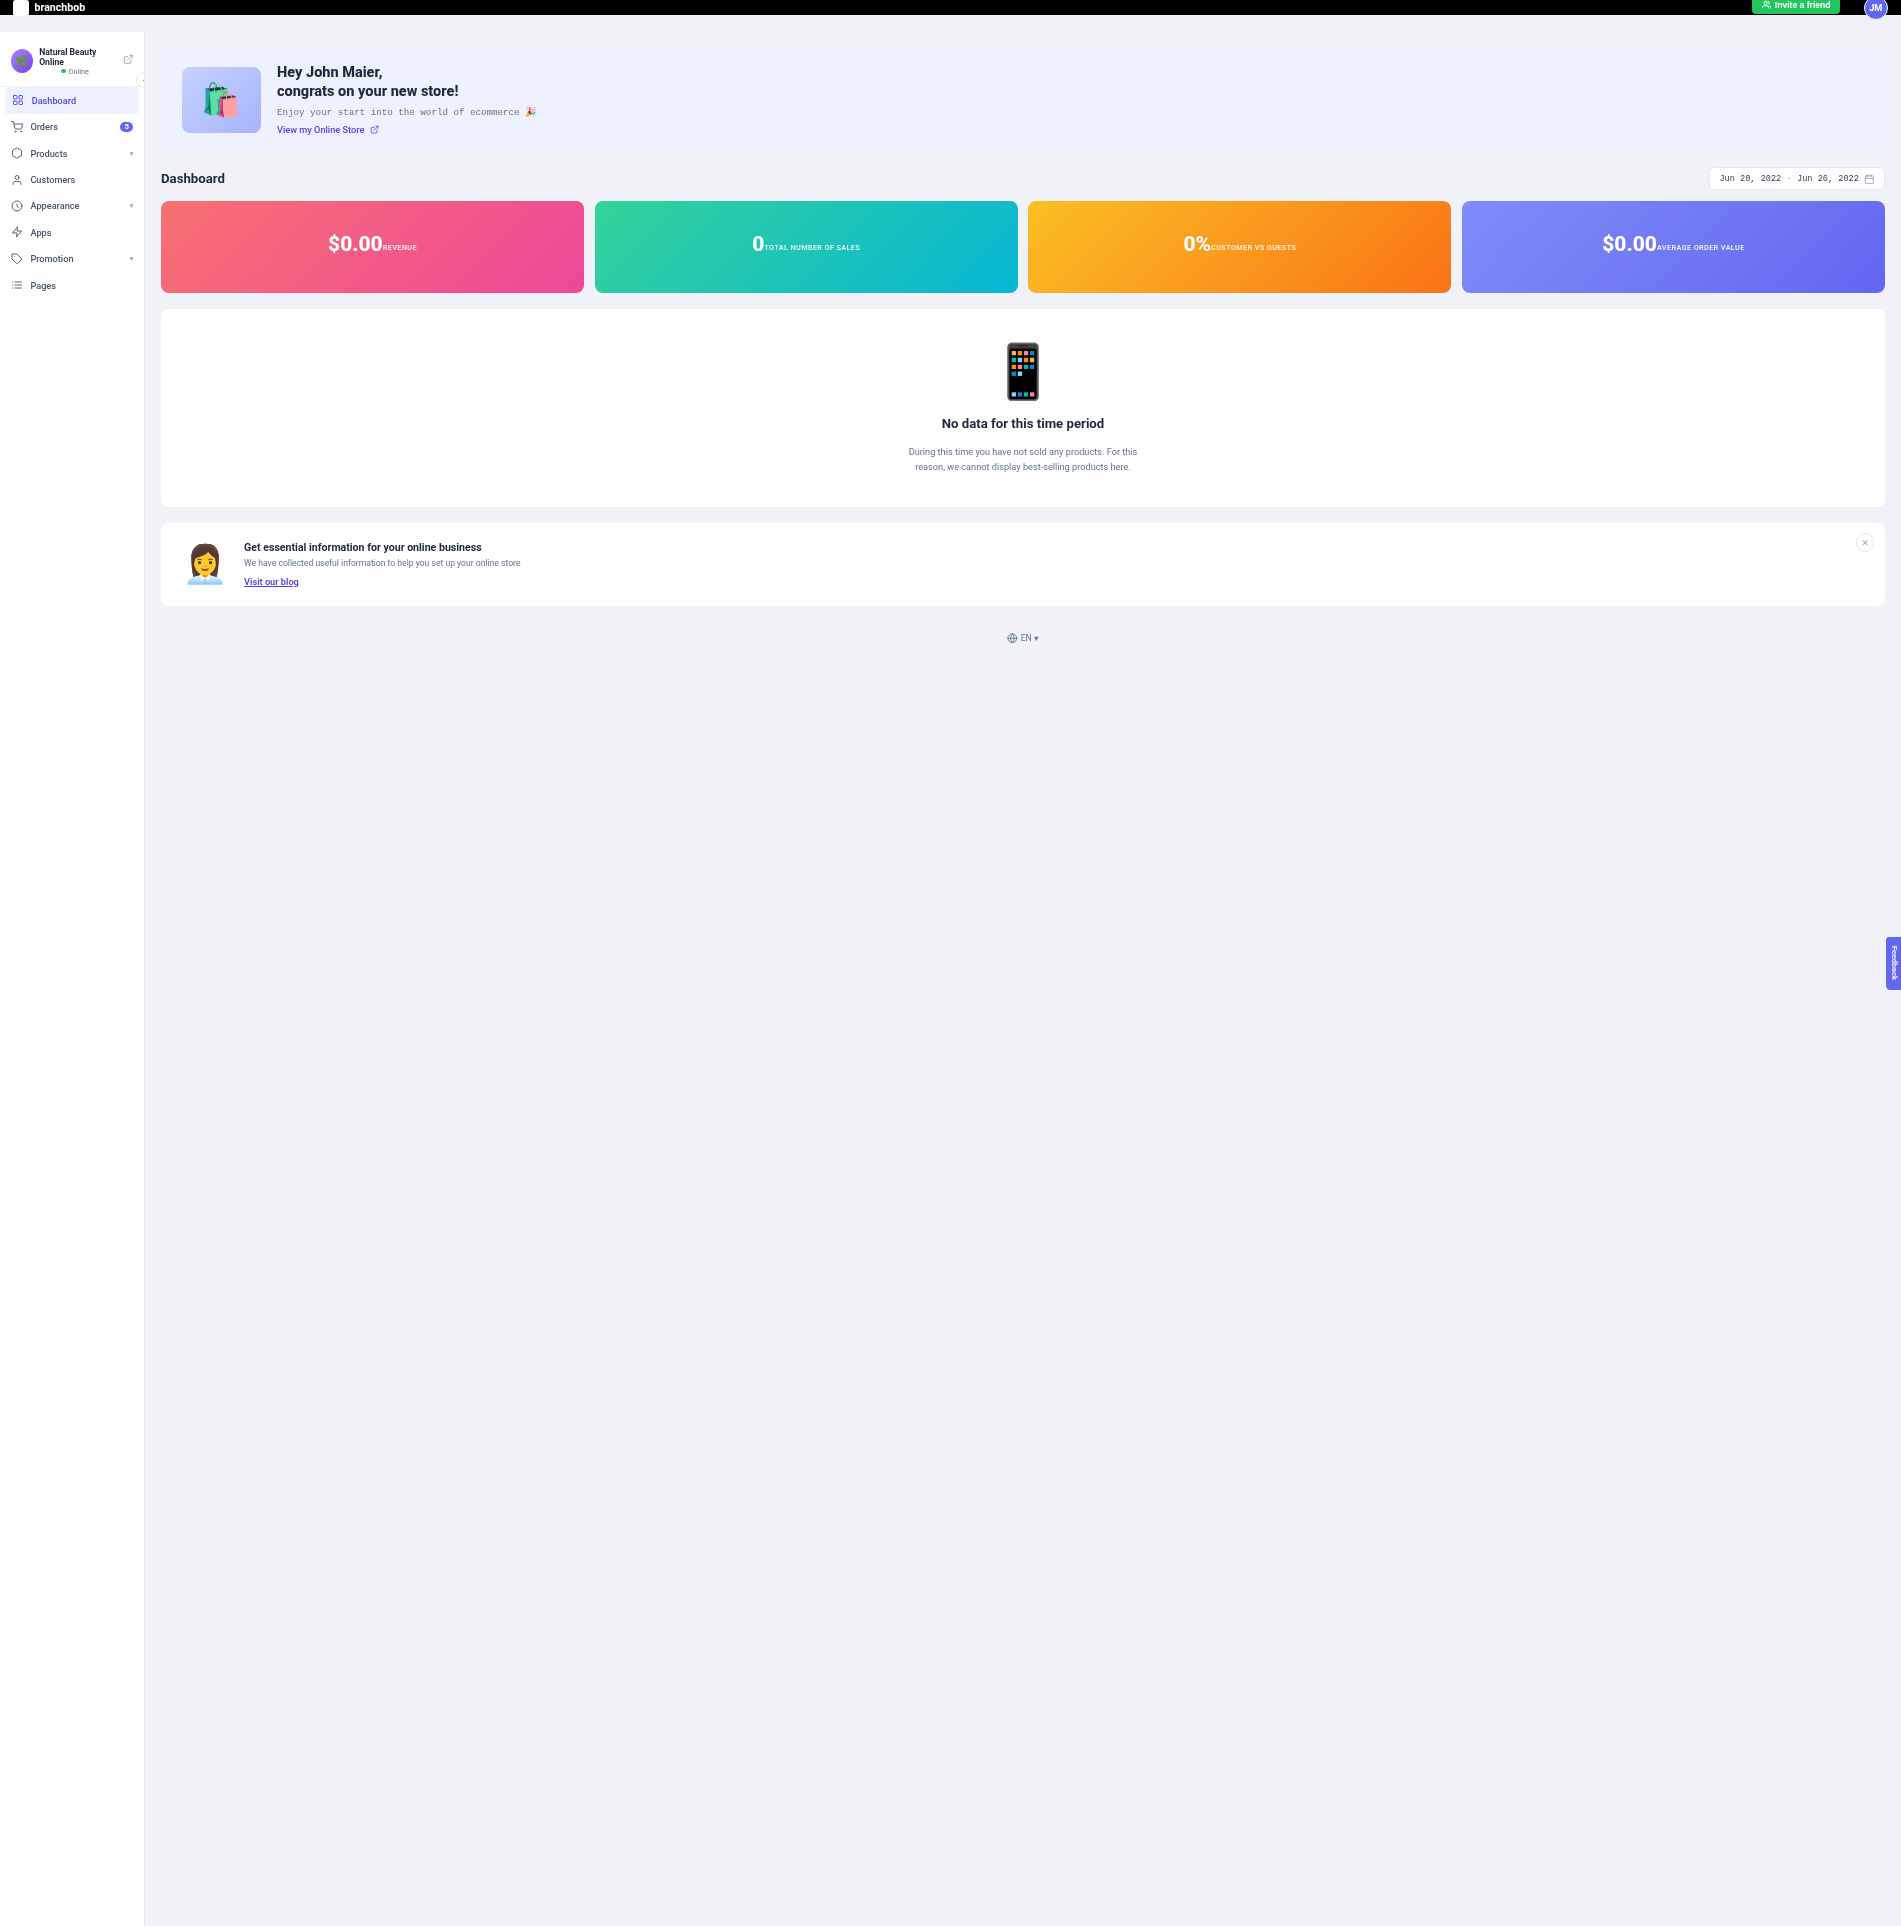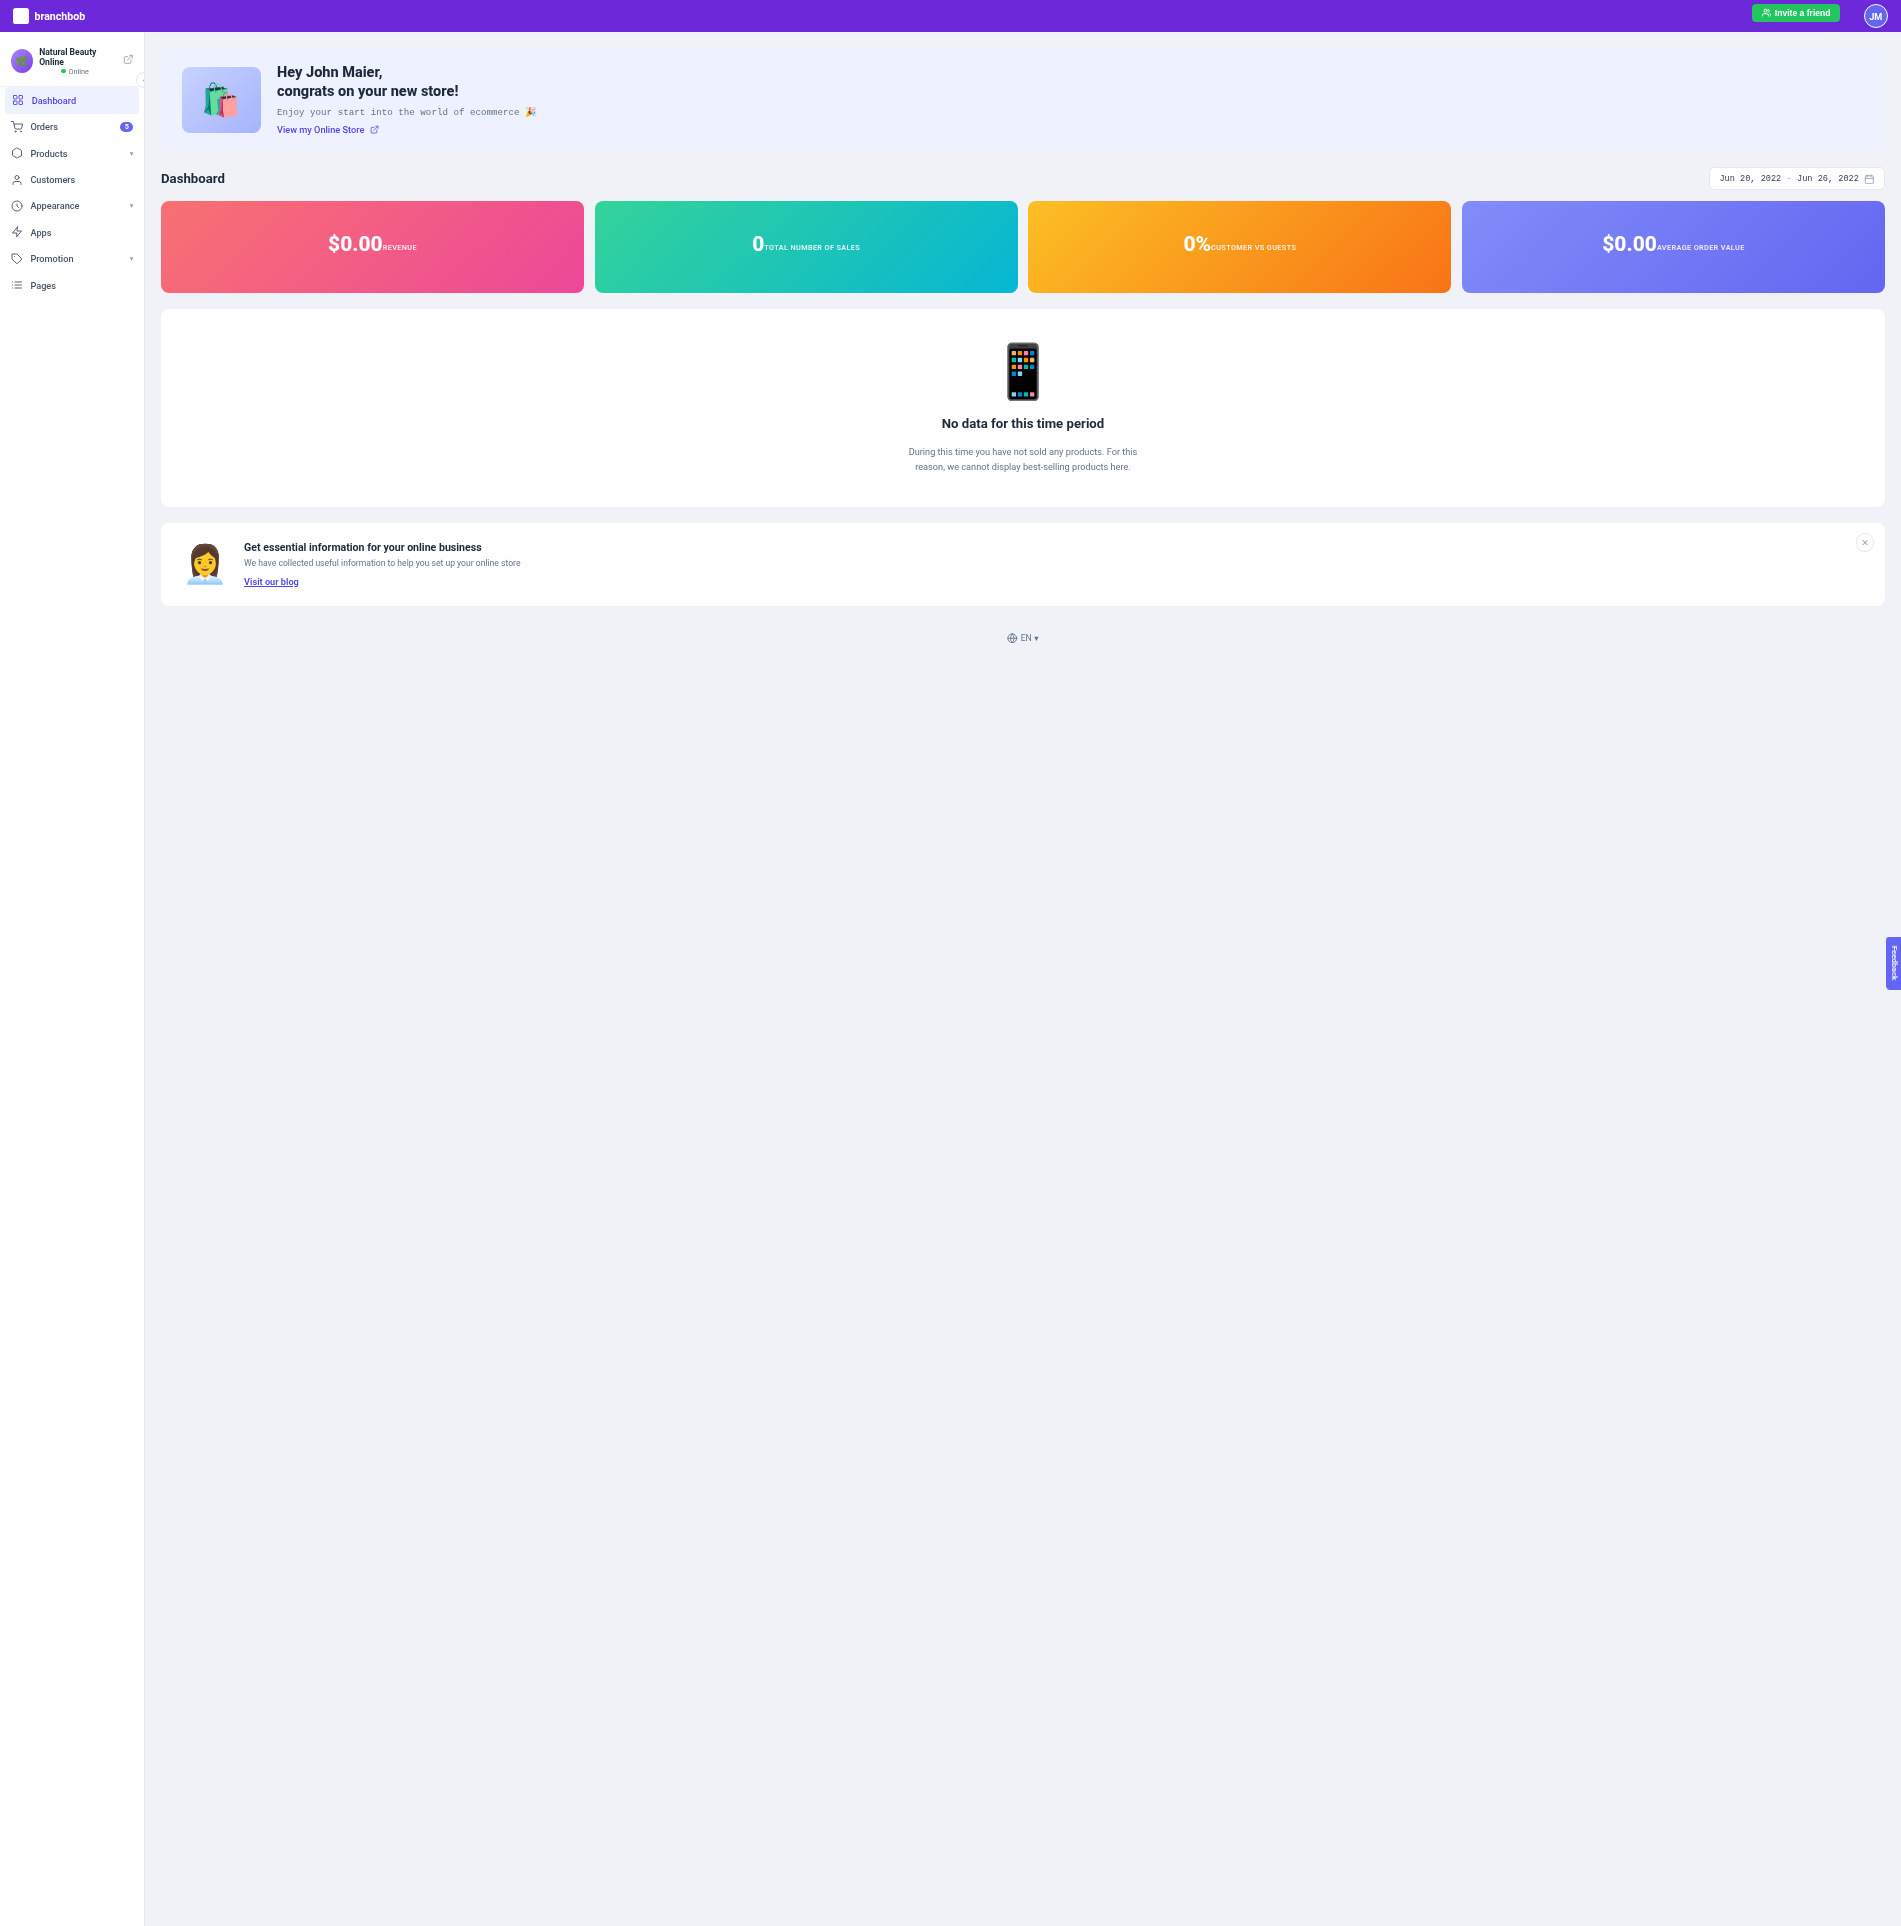--- a/index.html
+++ b/index.html
@@ -1,21 +1,21 @@
 <!DOCTYPE html>
 <html style="font-size:10.6px"><head>
   <meta charset="utf-8">
   <style>
     * { box-sizing: border-box; margin: 0; padding: 0; }
     body { font-family: -apple-system, BlinkMacSystemFont, 'Segoe UI', Roboto, sans-serif; background: #f0f2f8; display: flex; flex-direction: column; min-height: 100vh; }
 
     
     .topnav {
-      background: #6d28d9;
-      height: 32px;
+      background: #000000;
+      height: 15px;
       display: flex;
       align-items: center;
       justify-content: space-between;
       padding: 0 13.2px;
       position: fixed;
       top: 0; left: 0; right: 0;
       z-index: 100;
     }
     .topnav-logo {
       display: flex; align-items: center; gap: 5.3px; color: white; font-weight: 700; font-size: 10.6px;

